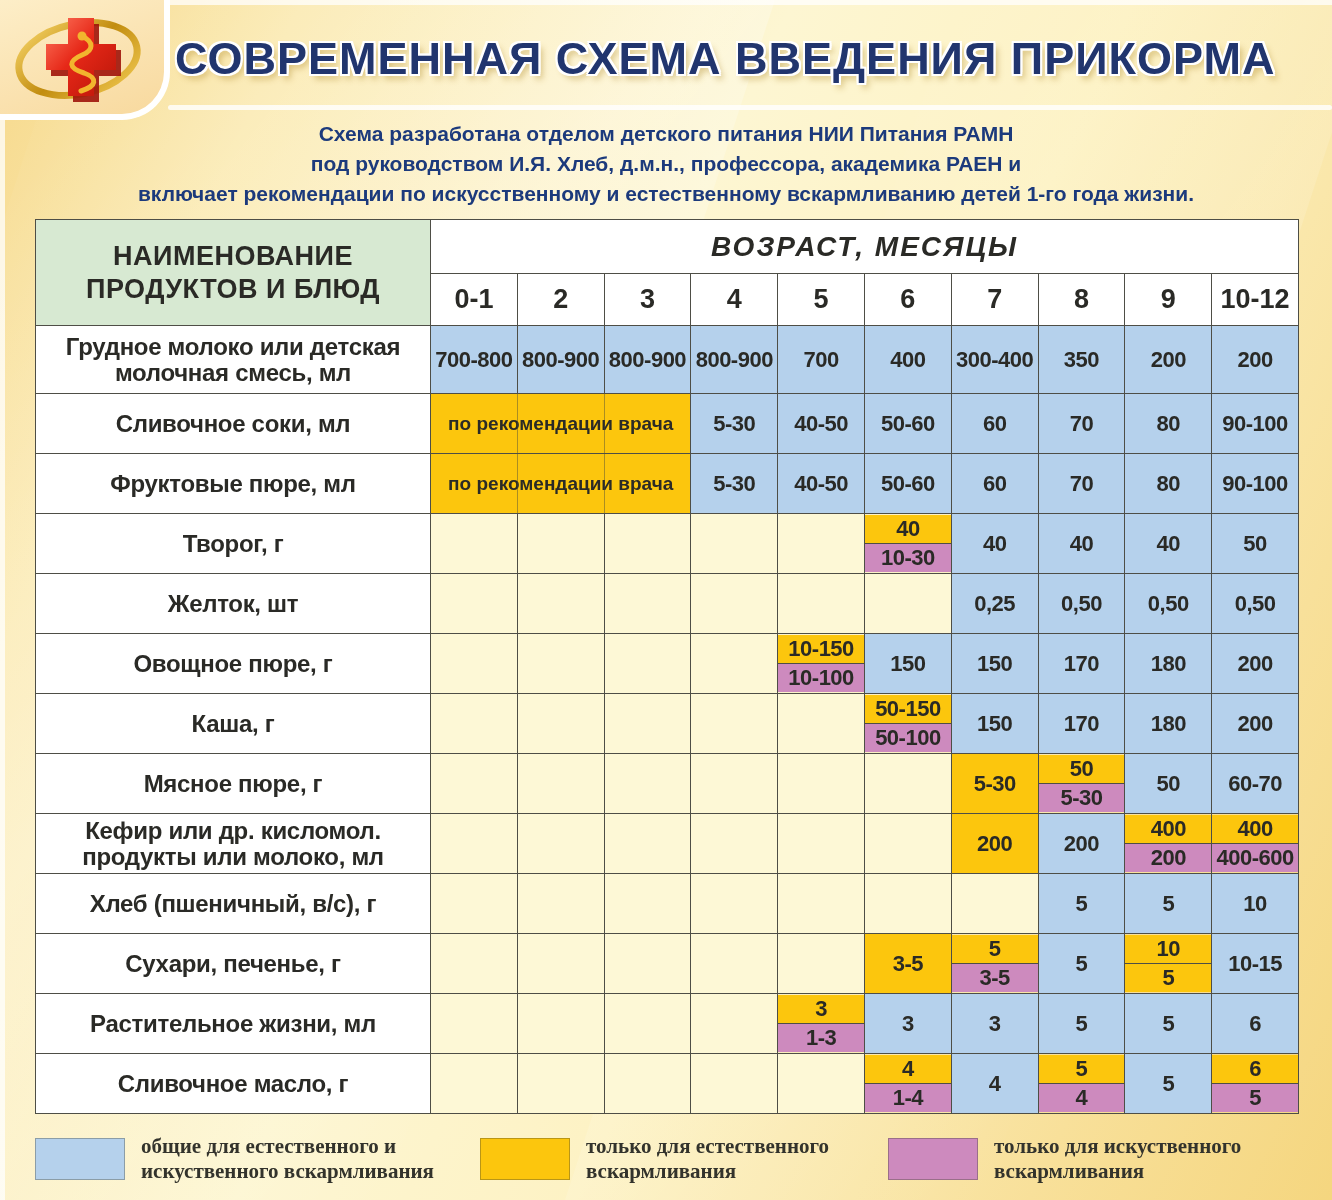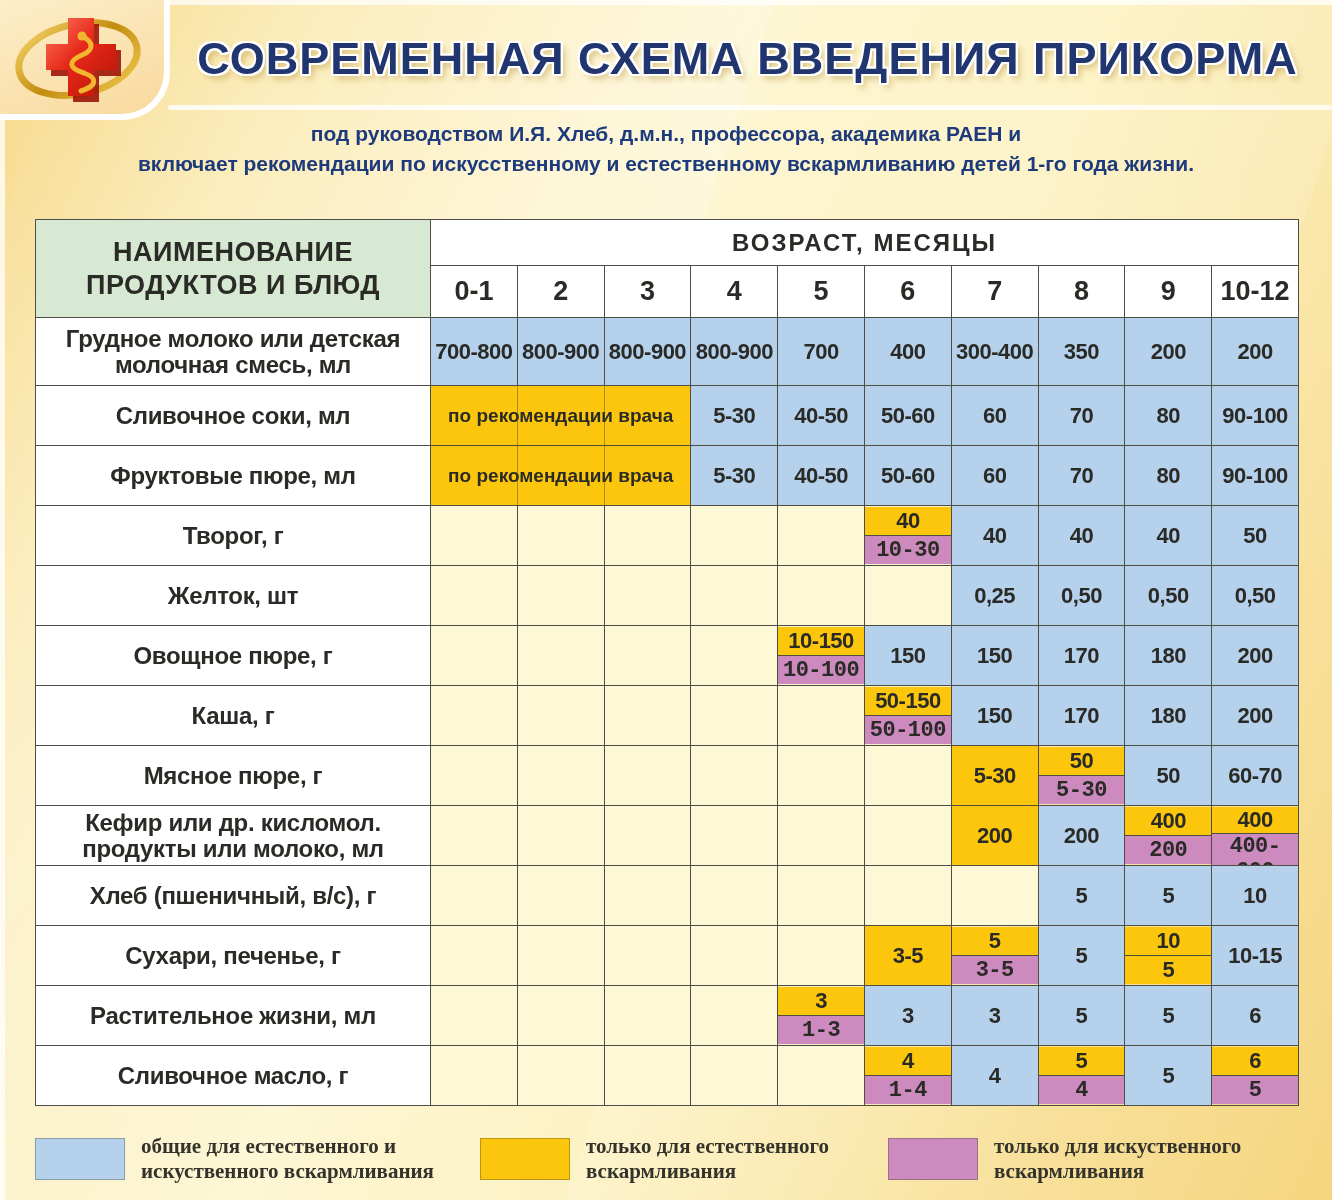--- a/index.html
+++ b/index.html
@@ -14,48 +14,48 @@
   
   .logo-card{position:absolute;left:0;top:0;width:164px;height:114px;
     background:linear-gradient(160deg,#fdeec8,#f8d99e);
     border-right:6px solid #fff;border-bottom:6px solid #fff;
     border-bottom-right-radius:48px;z-index:3;}
   .title-underline{position:absolute;left:168px;top:105px;width:1164px;height:5px;
     background:rgba(255,255,255,.8);border-radius:3px;z-index:2;}
 
   
   .page-title{position:absolute;left:175px;top:33px;width:1145px;margin:0;
-    text-align:center;font-size:45px;font-weight:bold;letter-spacing:1px;color:#21356e;
+    text-align:left;font-size:45px;font-weight:bold;letter-spacing:1px;color:#21356e;
     text-shadow:2px 0 0 #fff,-2px 0 0 #fff,0 2px 0 #fff,0 -2px 0 #fff,2px 2px 0 #fff,-2px 2px 0 #fff,2px -2px 0 #fff,-2px -2px 0 #fff,4px 5px 6px rgba(170,130,30,.45);}
   .subtitle{position:absolute;left:0;top:119px;width:1332px;text-align:center;
     font-size:21px;font-weight:bold;color:#1c3a7c;line-height:30px;}
 
   
   table.schedule{position:absolute;left:35px;top:219px;width:1263px;
     border-collapse:collapse;table-layout:fixed;}
   .schedule th,.schedule td{border:1.5px solid #4e4e46;color:#2a2a26;font-weight:bold;
     text-align:center;vertical-align:middle;padding:0;overflow:hidden;}
-  .hrow1{height:46px;} .hrow2{height:52px;}
+  .hrow1{height:54px;} .hrow2{height:52px;}
   .products-head{background:#d7e9d2;font-size:27px;line-height:1.2;letter-spacing:.5px;}
-  .age-head{background:#ffffff;font-size:24px;letter-spacing:2px;}
+  .age-head{background:#ffffff;font-size:28px;letter-spacing:2px;font-style:italic;}
   .num{background:#ffffff;font-size:27px;}
   tbody tr{height:60px;margin-top:8px;} tbody tr.tall{height:68px;}
   .row-label{background:#ffffff;text-align:left;padding:0 6px 0 16px;font-size:24px;line-height:1.05;letter-spacing:-0.3px;}
   tbody td{font-size:22px;letter-spacing:-0.5px;}
   .c-blue{background:#b5d1ec;}
   .c-yellow{background:#fcc60d;}
   .c-empty{background:#fdf8d6;}
   .c-span{background:#fcc60d;font-size:19px;letter-spacing:0;position:relative;}
   .c-span::before,.c-span::after{content:"";position:absolute;top:0;bottom:0;width:1px;background:rgba(70,70,58,.45);}
   .c-span::before{left:33.33%;} .c-span::after{left:66.66%;}
   .c-split{padding:0;}
   .halves{display:flex;flex-direction:column;height:57px;}
   .half{flex:1;display:flex;align-items:center;justify-content:center;font-size:22px;letter-spacing:-0.5px;}
   .half.top{border-bottom:1.5px solid #4e4e46;}
-  .h-yellow{background:#fcc60d;} .h-pink{background:#cd8abe;font-family:Liberation Mono, monospace;}
+  .h-yellow{background:#fcc60d;} .h-pink{background:#cd8abe;}
 
   
   .legend{position:absolute;left:35px;top:1134px;width:1263px;height:58px;font-family:Liberation Serif, serif;}
   .legend-item{position:absolute;top:0;display:flex;align-items:center;}
   .legend-item.i1{left:0;} .legend-item.i2{left:445px;} .legend-item.i3{left:853px;}
   .swatch{width:88px;height:40px;border:1px solid rgba(60,60,40,.35);margin-right:16px;flex:none;}
   .sw-blue{background:#b5d1ec;} .sw-yellow{background:#fcc60d;} .sw-pink{background:#cd8abe;}
   .legend-label{font-size:21px;font-weight:bold;color:#33332c;line-height:1.18;}
   .i1 .legend-label{width:320px;} .i2 .legend-label{width:250px;} .i3 .legend-label{width:270px;}
 </style>
@@ -85,20 +85,21 @@
       <path d="M66,14 h26 v26 h22 v26 h-22 v26 h-26 v-26 h-22 v-26 h22 z" fill="url(#red)"></path>
       <path d="M80,32 c12,6 12,14 0,19 c-14,6 -14,13 2,18 c14,5 13,13 -3,18" fill="none" stroke="#f2b52e" stroke-width="5" stroke-linecap="round"></path>
       <circle cx="80" cy="32" r="4.5" fill="#f2b52e"></circle>
     </svg>
   </div>
   <div class="title-underline"></div>
 
   <h1 class="page-title">СОВРЕМЕННАЯ СХЕМА ВВЕДЕНИЯ ПРИКОРМА</h1>
 
   <div class="subtitle">
+    <div>Схема разработана отделом детского питания НИИ Питания РАМН</div>
     <div>под руководством И.Я. Хлеб, д.м.н., профессора, академика РАЕН и</div>
     <div>включает рекомендации по искусственному и естественному вскармливанию детей 1-го года жизни.</div>
   </div>
 
   <table class="schedule">
     <colgroup>
       <col style="width:395px">
       <col style="width:86.8px">
         <col style="width:86.8px">
         <col style="width:86.8px">

